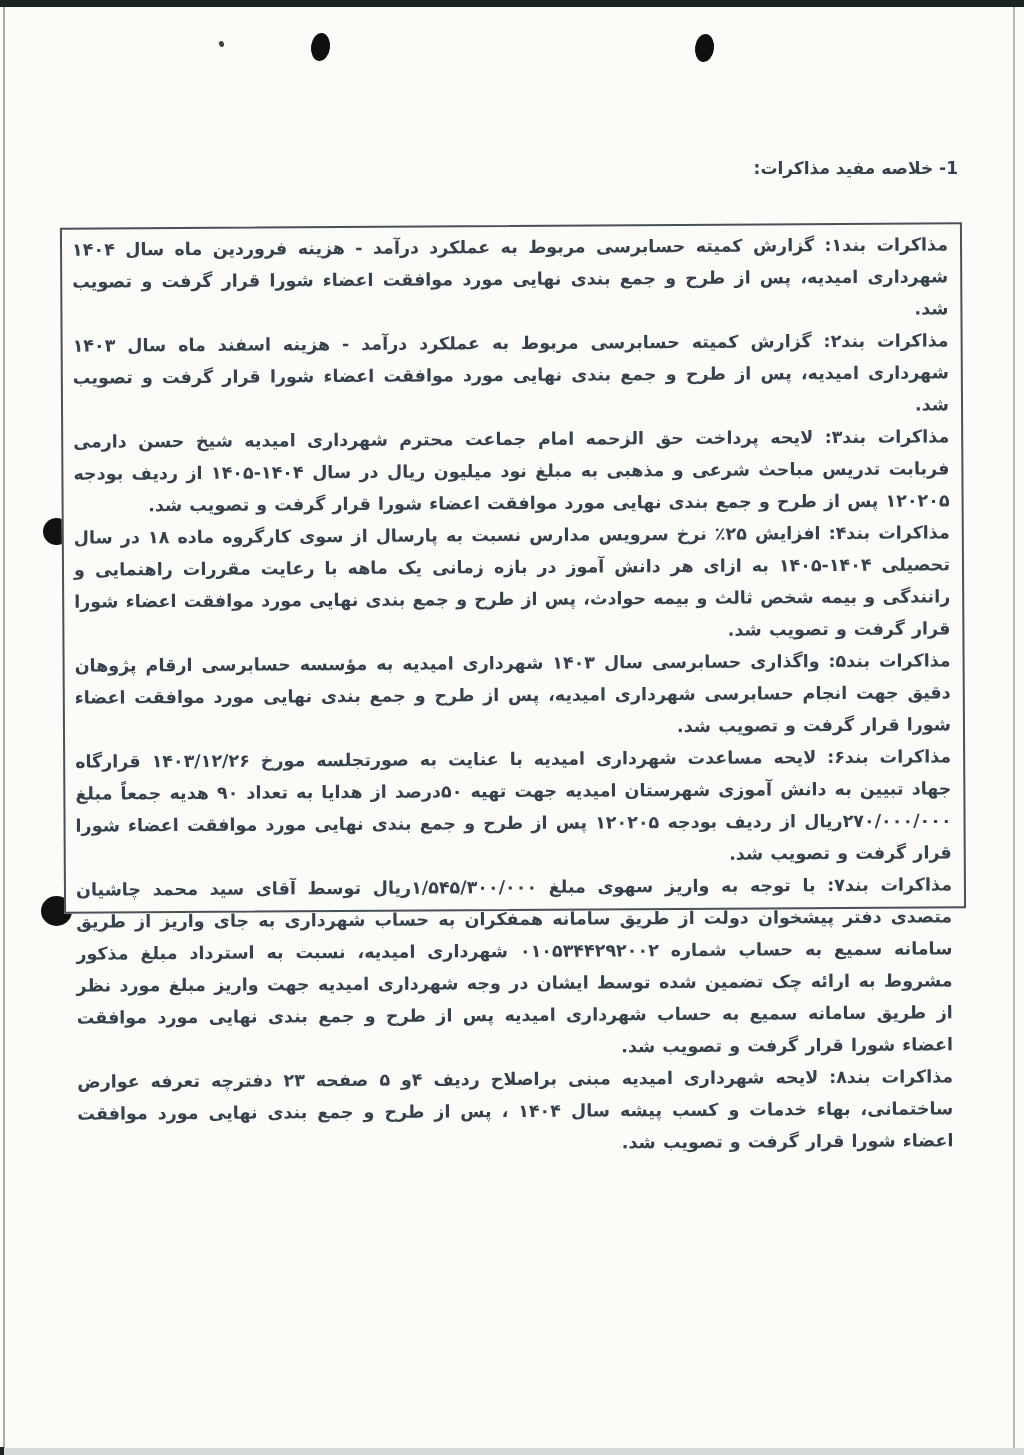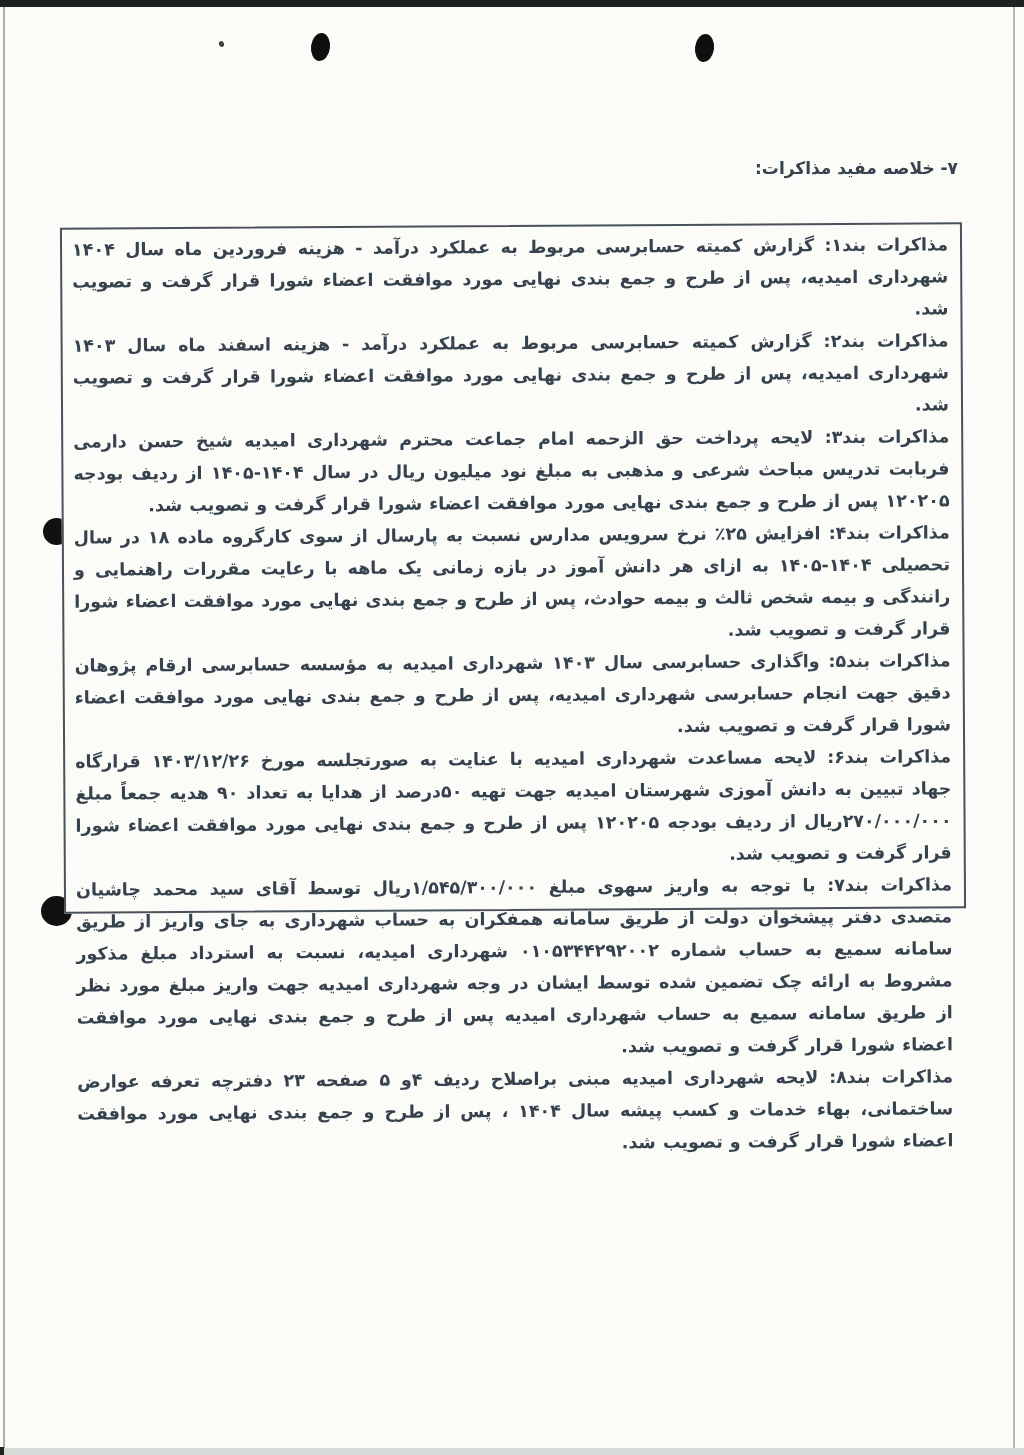--- a/index.html
+++ b/index.html
@@ -56,21 +56,21 @@
   <div class="edge-right"></div>
   <div class="scan-bottom"></div>
   <div class="corner-tick"></div>
 
   <div class="hole hole-1"></div>
   <div class="hole hole-2"></div>
   <div class="speck"></div>
   <div class="blot blot-1"></div>
   <div class="blot blot-2"></div>
 
-  <div class="heading">۷- خلاصه مفید مذاکرات:</div>
+  <div class="heading">1- خلاصه مفید مذاکرات:</div>
 
   <div class="minutes-box">
     <p>مذاکرات بند۱: گزارش کمیته حسابرسی مربوط به عملکرد درآمد - هزینه فروردین ماه سال ۱۴۰۴ شهرداری امیدیه، پس از طرح و جمع بندی نهایی مورد موافقت اعضاء شورا قرار گرفت و تصویب شد.</p>
     <p>مذاکرات بند۲: گزارش کمیته حسابرسی مربوط به عملکرد درآمد - هزینه اسفند ماه سال ۱۴۰۳ شهرداری امیدیه، پس از طرح و جمع بندی نهایی مورد موافقت اعضاء شورا قرار گرفت و تصویب شد.</p>
     <p>مذاکرات بند۳: لایحه پرداخت حق الزحمه امام جماعت محترم شهرداری امیدیه شیخ حسن دارمی فربابت تدریس مباحث شرعی و مذهبی به مبلغ نود میلیون ریال در سال ۱۴۰۴-۱۴۰۵ از ردیف بودجه ۱۲۰۲۰۵ پس از طرح و جمع بندی نهایی مورد موافقت اعضاء شورا قرار گرفت و تصویب شد.</p>
     <p>مذاکرات بند۴: افزایش ۲۵٪ نرخ سرویس مدارس نسبت به پارسال از سوی کارگروه ماده ۱۸ در سال تحصیلی ۱۴۰۴-۱۴۰۵ به ازای هر دانش آموز در بازه زمانی یک ماهه با رعایت مقررات راهنمایی و رانندگی و بیمه شخص ثالث و بیمه حوادث، پس از طرح و جمع بندی نهایی مورد موافقت اعضاء شورا قرار گرفت و تصویب شد.</p>
     <p>مذاکرات بند۵: واگذاری حسابرسی سال ۱۴۰۳ شهرداری امیدیه به مؤسسه حسابرسی ارقام پژوهان دقیق جهت انجام حسابرسی شهرداری امیدیه، پس از طرح و جمع بندی نهایی مورد موافقت اعضاء شورا قرار گرفت و تصویب شد.</p>
     <p>مذاکرات بند۶: لایحه مساعدت شهرداری امیدیه با عنایت به صورتجلسه مورخ ۱۴۰۳/۱۲/۲۶ قرارگاه جهاد تبیین به دانش آموزی شهرستان امیدیه جهت تهیه ۵۰درصد از هدایا به تعداد ۹۰ هدیه جمعاً مبلغ ۲۷۰/۰۰۰/۰۰۰ریال از ردیف بودجه ۱۲۰۲۰۵ پس از طرح و جمع بندی نهایی مورد موافقت اعضاء شورا قرار گرفت و تصویب شد.</p>
     <p>مذاکرات بند۷: با توجه به واریز سهوی مبلغ ۱/۵۴۵/۳۰۰/۰۰۰ریال توسط آقای سید محمد چاشیان متصدی دفتر پیشخوان دولت از طریق سامانه همفکران به حساب شهرداری به جای واریز از طریق سامانه سمیع به حساب شماره ۰۱۰۵۳۴۴۲۹۲۰۰۲ شهرداری امیدیه، نسبت به استرداد مبلغ مذکور مشروط به ارائه چک تضمین شده توسط ایشان در وجه شهرداری امیدیه جهت واریز مبلغ مورد نظر از طریق سامانه سمیع به حساب شهرداری امیدیه پس از طرح و جمع بندی نهایی مورد موافقت اعضاء شورا قرار گرفت و تصویب شد.</p>
     <p>مذاکرات بند۸: لایحه  شهرداری امیدیه مبنی براصلاح ردیف ۴و ۵ صفحه ۲۳ دفترچه تعرفه عوارض ساختمانی، بهاء خدمات و کسب پیشه سال ۱۴۰۴ ، پس از طرح و جمع بندی نهایی مورد موافقت اعضاء شورا قرار گرفت و تصویب شد.</p>

